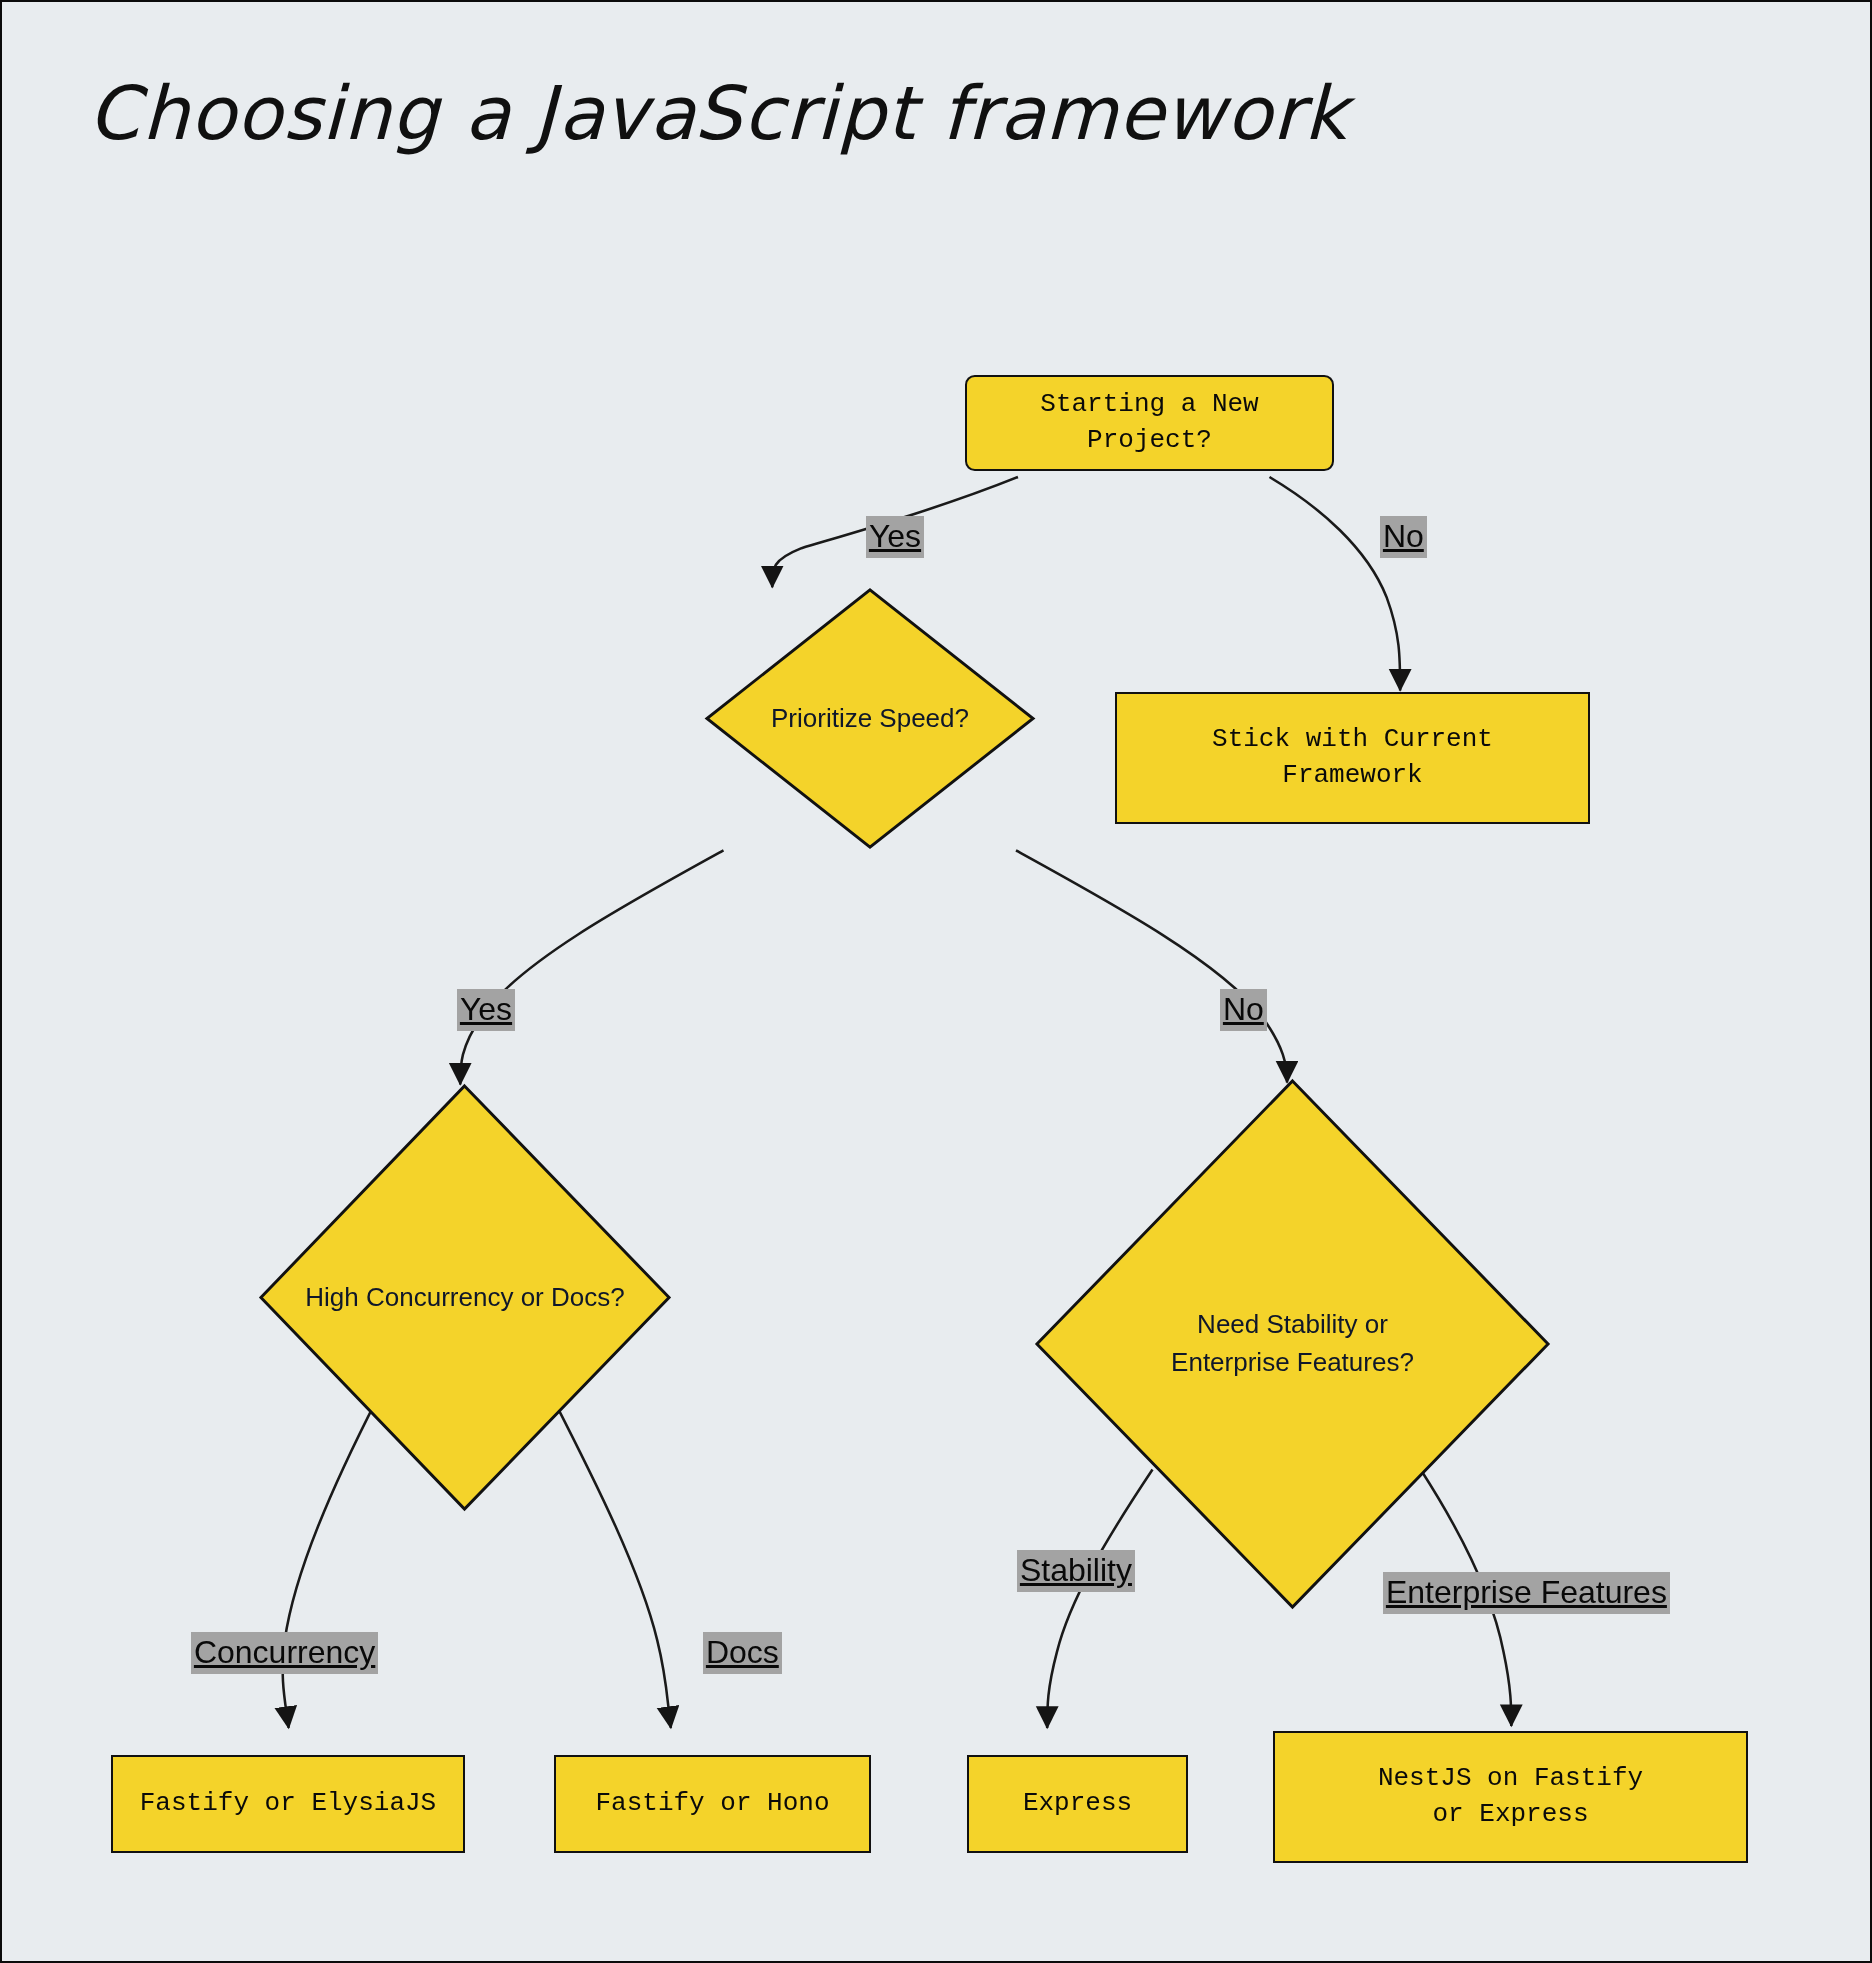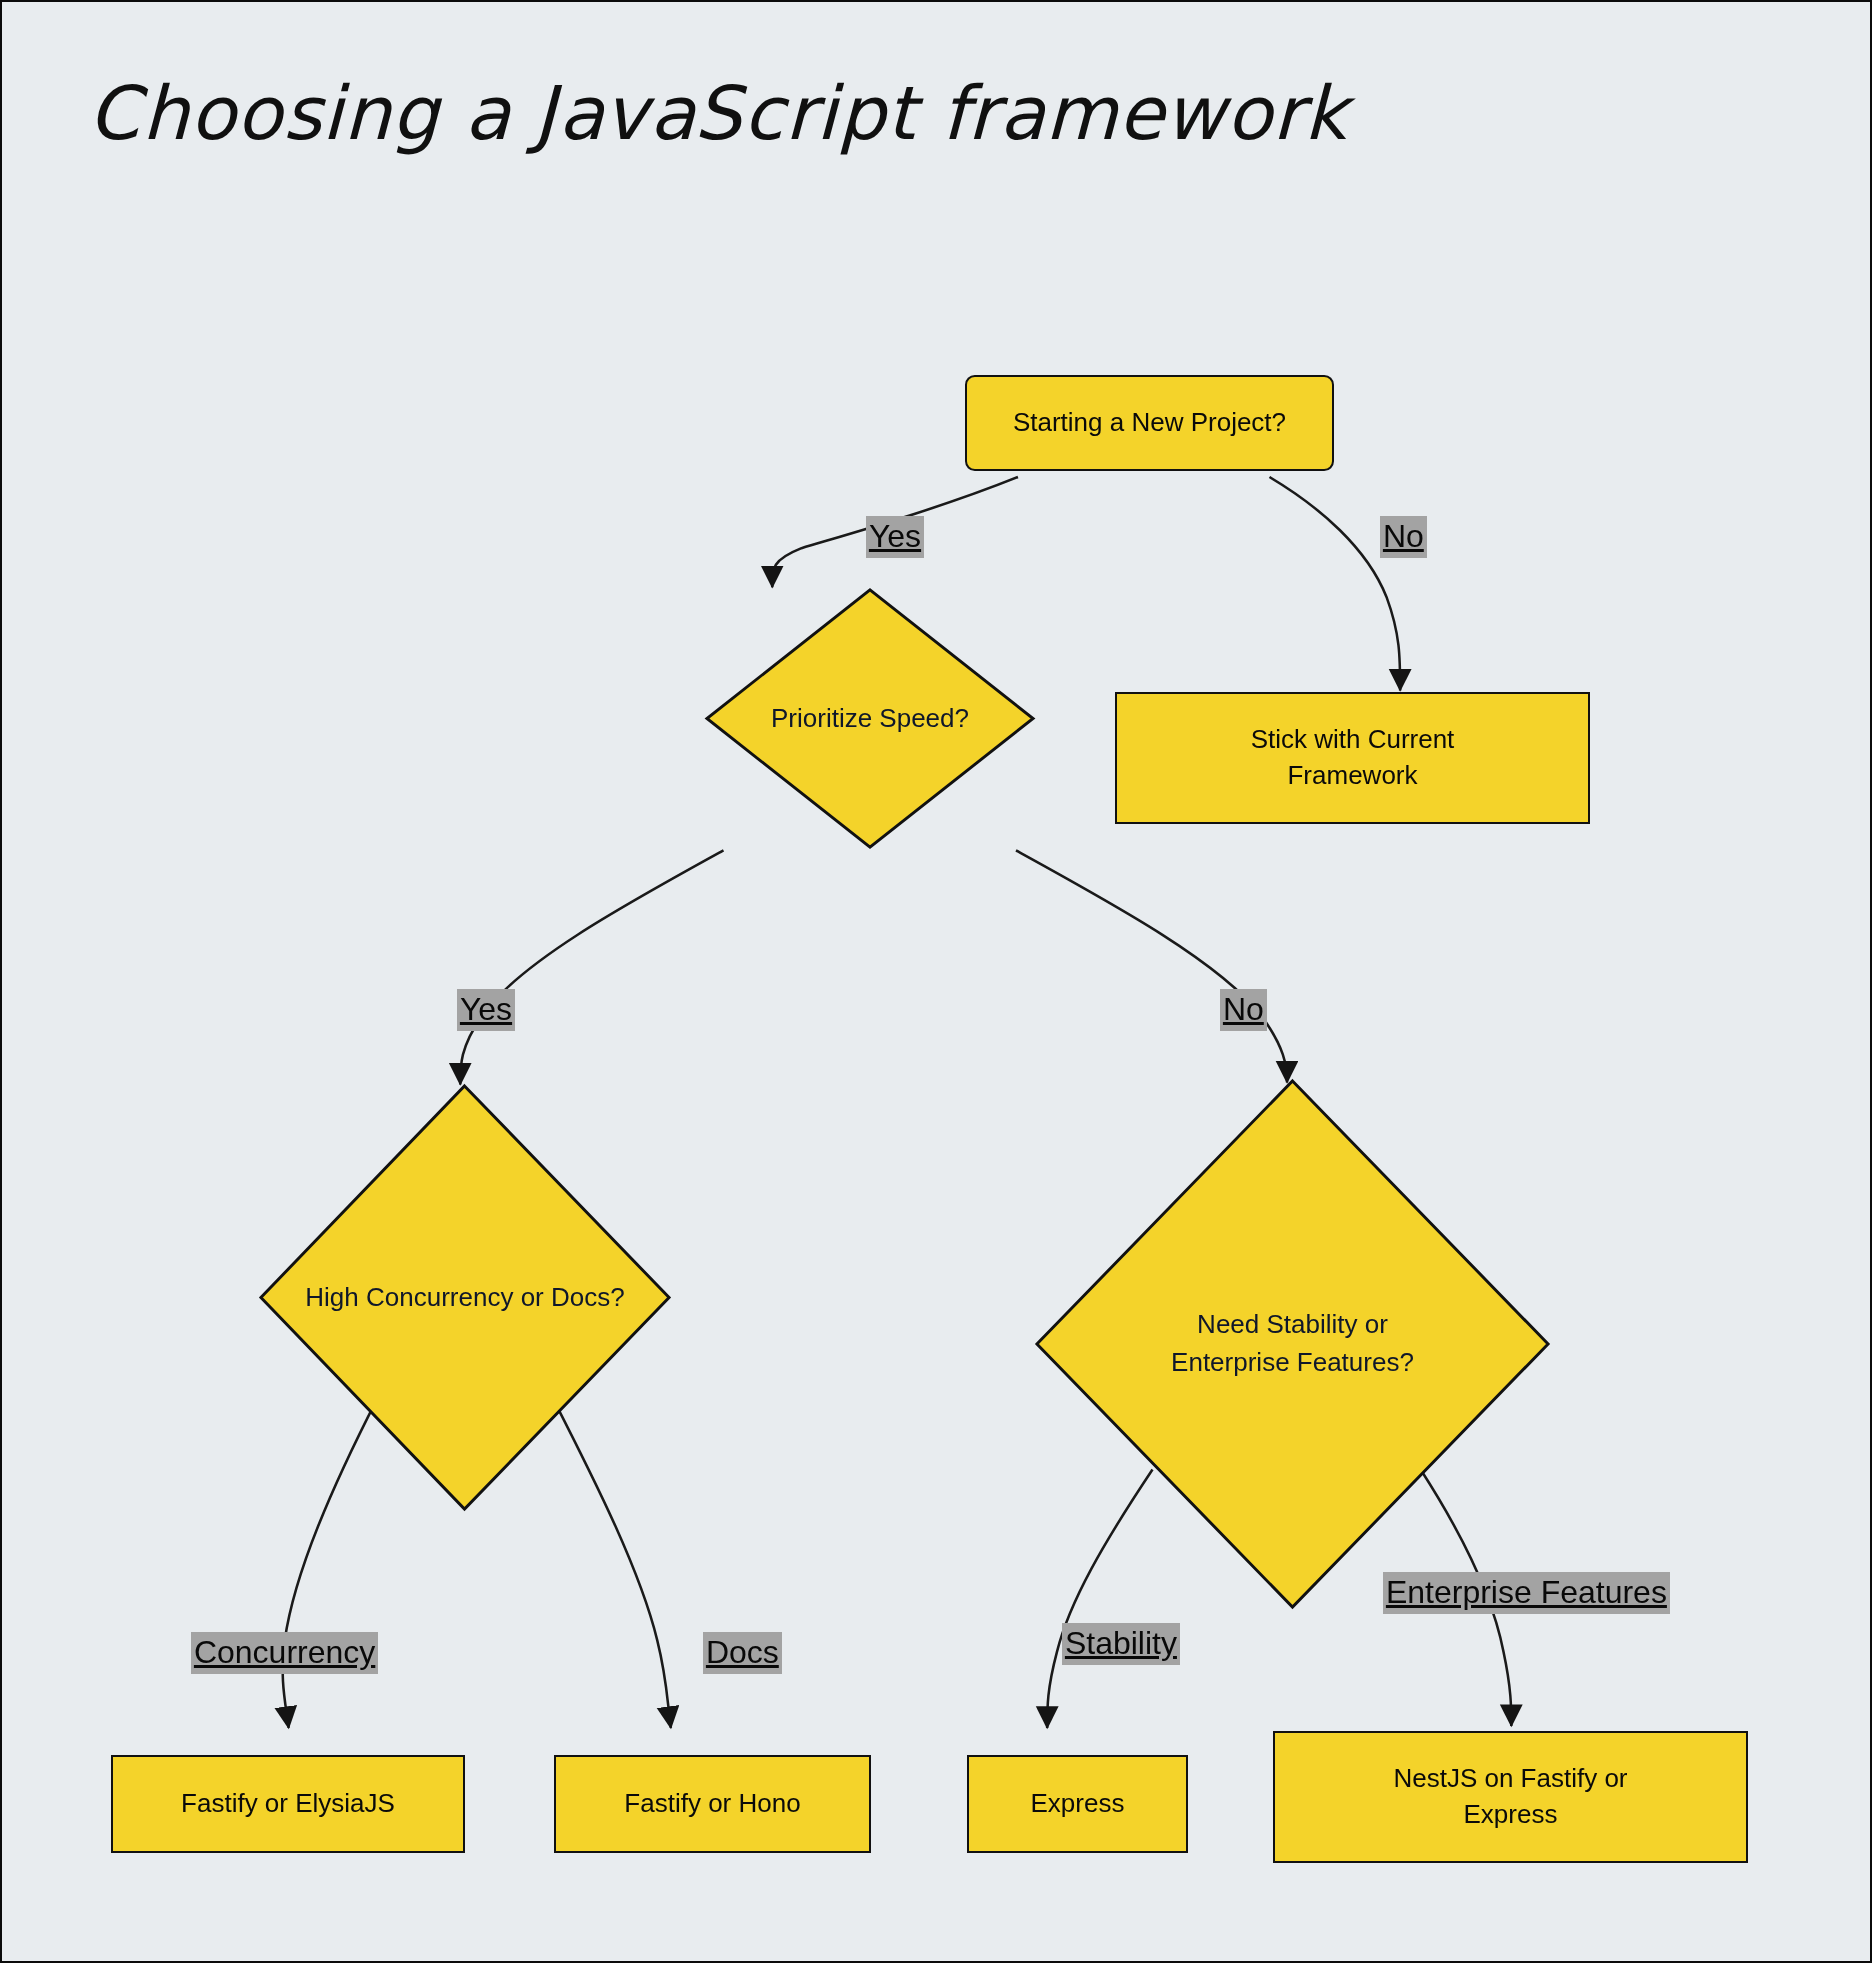--- a/index.html
+++ b/index.html
@@ -44,21 +44,21 @@
     box-sizing: border-box;
     background: #f4d32a;
     border: 2.9px solid #111111;
     display: flex;
     align-items: center;
     justify-content: center;
     text-align: center;
     color: #0a0a0a;
     font-size: 26px;
     line-height: 1.38;
-    font-family: Liberation Sans, sans-serif;
+    font-family: Liberation Mono, monospace;
     padding: 5.9px 13.7px;
   }
   .node.rounded {
     border-radius: 9.8px;
   }
   .diamond-wrap {
     position: absolute;
   }
   .diamond-wrap svg {
     position: absolute;
@@ -179,21 +179,21 @@
   </div>
 
   <div class="edge-label" style="left:189px; top:1630px;">
     <span>Concurrency</span>
   </div>
 
   <div class="edge-label" style="left:661px; top:1630px;margin-left:40px;">
     <span>Docs</span>
   </div>
 
-  <div class="edge-label" style="left:1015px; top:1621px;margin-left:45px;">
+  <div class="edge-label" style="left:1015px; top:1548px;">
     <span>Stability</span>
   </div>
 
   <div class="edge-label" style="left:1381px; top:1570px;">
     <span>Enterprise Features</span>
   </div>
 
   <div class="node" style="left:109px; top:1753px; width:354px; height:98px;">
     <span>Fastify or ElysiaJS</span>
   </div>

